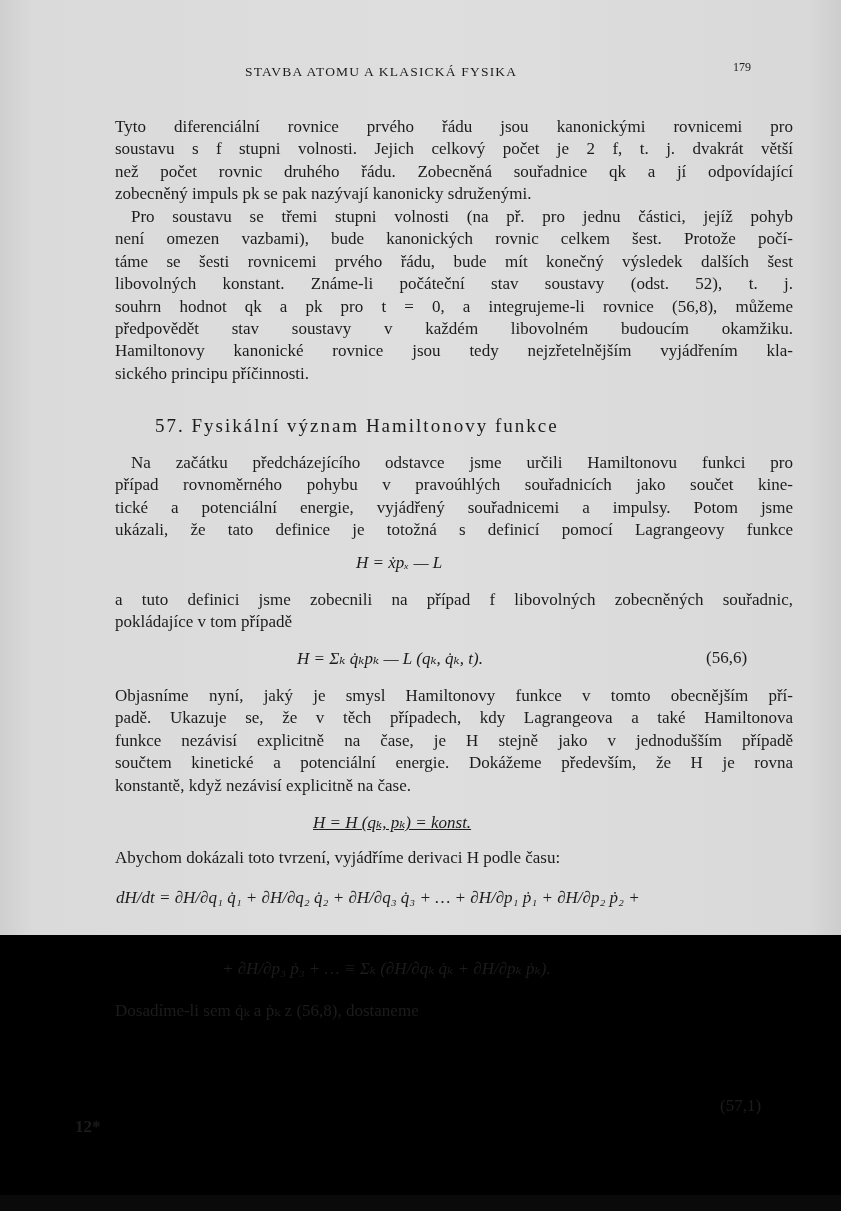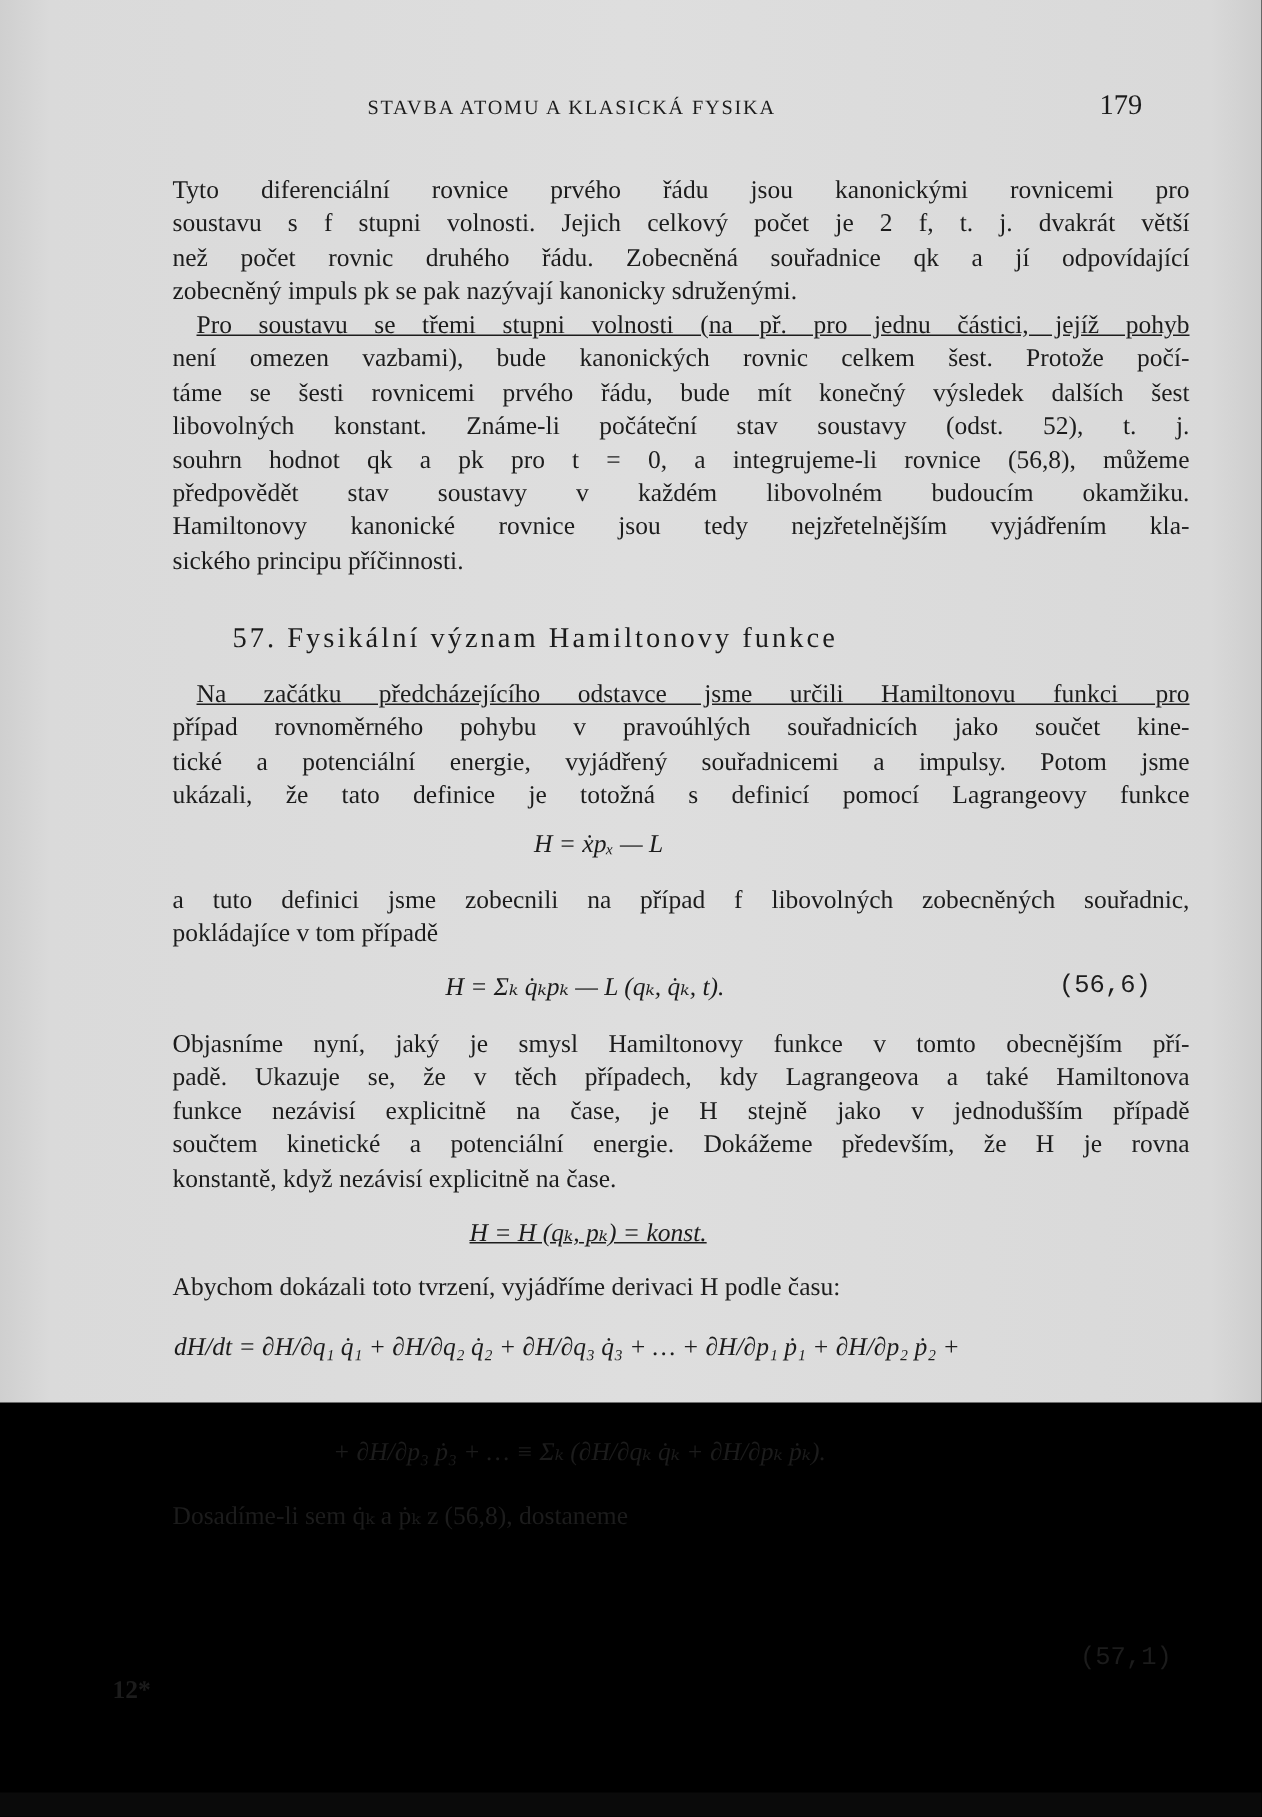--- a/index.html
+++ b/index.html
@@ -10,33 +10,33 @@
     color:#1c1c1c;
   }
   .page {
     position:absolute; left:0; top:0; width:841px; height:935px;
     background: linear-gradient(90deg,#cfcfcf 0%,#dadada 4%,#dedede 50%,#d9d9d9 96%,#cdcdcd 100%);
   }
   .bottom-edge { position:absolute; left:0; top:1195px; width:841px; height:16px; background:#0a0a0a; }
   .running-head {
     position:absolute; top:64px; left:245px; font-size:13.5px; letter-spacing:1.2px;
   }
-  .page-number { position:absolute; top:60px; left:733px; font-size:19px; }
+  .page-number { position:absolute; top:60px; left:733px; font-size:12px; }
   .text {
     position:absolute; left:75px; width:718px; font-size:17px; line-height:22.4px;
     text-align:justify;
   }
   .line { display:block; white-space:nowrap; text-align-last:justify; text-align:justify;margin-left:40px; }
   .line.last { text-align-last:left; }
-  .indent { padding-left:16px;text-decoration:underline; }
+  .indent { padding-left:16px; }
   .heading {
     position:absolute; top:415px; left:155px; font-size:19px; letter-spacing:2px;
   }
   .eq { position:absolute; font-size:17px; white-space:nowrap; font-style:italic; }
-  .eqnum { position:absolute; font-size:17px; font-style:normal;font-family:Liberation Mono, monospace; }
+  .eqnum { position:absolute; font-size:17px; font-style:normal; }
   .footer { position:absolute; top:1117px; left:75px; font-size:17px; font-weight:bold; }
 </style>
 </head>
 <body>
 
 <div class="page">
 
   <div class="running-head">STAVBA ATOMU A KLASICKÁ FYSIKA</div>
   <div class="page-number">179</div>
 

